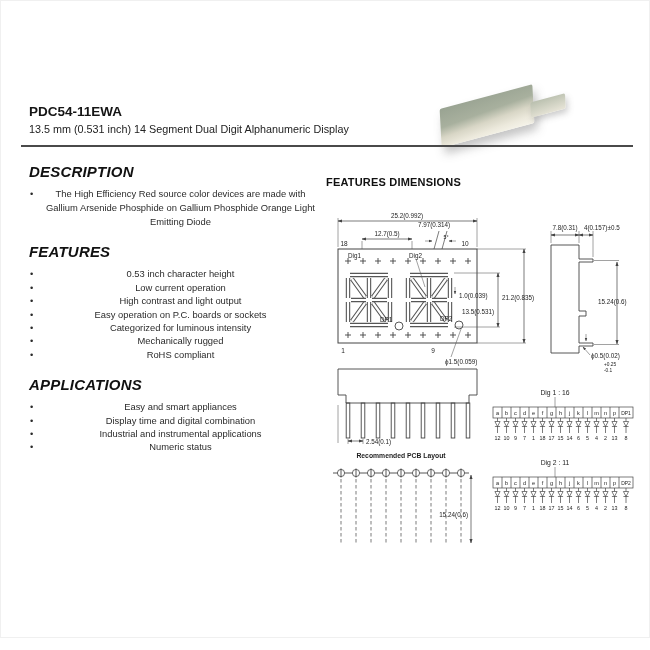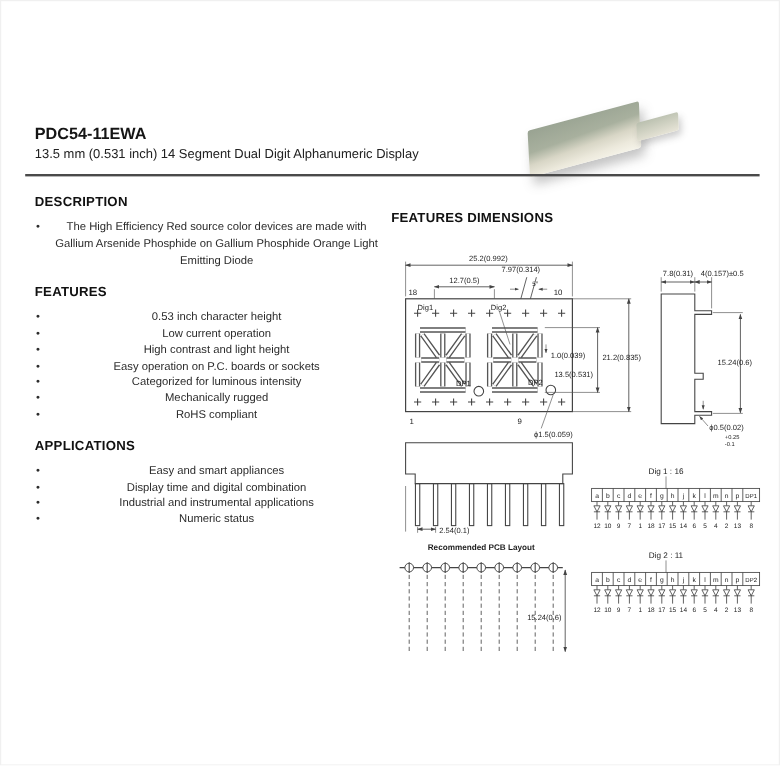--- a/index.html
+++ b/index.html
@@ -12,21 +12,21 @@
   .photo1{position:absolute;left:438px;top:96px;width:96px;height:38px;
           transform:rotate(-15deg) skewX(-12deg);border-radius:2px;
           background:linear-gradient(175deg,#99a392 0%,#a8b09e 40%,#d8d6c6 62%,#ece9dc 82%,#f6f4ea 100%);
           box-shadow:3px 7px 9px rgba(90,90,90,.35);}
   .photo2{position:absolute;left:529px;top:97px;width:36px;height:15px;
           transform:rotate(-15deg) skewX(-12deg);border-radius:2px;
           background:linear-gradient(175deg,#b9bfae,#e8e5d8);
           box-shadow:2px 4px 6px rgba(90,90,90,.3);}
   .left-col{position:absolute;left:28px;top:162px;width:292px;}
   .sec{margin-bottom:15px;}
-  .sec-h{font-size:11px;font-weight:bold;color:#111;margin:0 0 7px 0;letter-spacing:.2px;}
+  .sec-h{font-size:15px;font-weight:bold;color:#111;margin:0 0 7px 0;letter-spacing:.2px;font-style:italic;}
   .left-col ul{list-style:none;margin:0;padding:0;}
   .left-col li{position:relative;padding-left:11px;font-size:9.4px;color:#2b2b2b;line-height:13.4px;text-align:center;}
   .left-col li::before{content:"\2022";position:absolute;left:1px;top:0;color:#2b2b2b;}
   .desc li{line-height:13.8px;}
   .pkg-h{position:absolute;left:325px;top:166px;font-size:11px;font-weight:bold;color:#111;letter-spacing:.2px;}
   svg.dims{position:absolute;left:320px;top:190px;font-family:"Liberation Sans",sans-serif;}
   svg text{fill:#1d1d1d;}
   .dim{font-size:6.3px;}
   .dim-s{font-size:5.3px;}
   .dim-xs{font-size:4.8px;}
@@ -56,21 +56,21 @@
       <h2 class="sec-h">DESCRIPTION</h2>
       <ul>
         <li>The High Efficiency Red source color devices are made with Gallium Arsenide Phosphide on Gallium Phosphide Orange Light Emitting Diode</li>
       </ul>
     </div>
     <div class="sec">
       <h2 class="sec-h">FEATURES</h2>
       <ul>
         <li>0.53 inch character height</li>
         <li>Low current operation</li>
-        <li>High contrast and light height</li>
+        <li>High contrast and light output</li>
         <li>Easy operation on P.C. boards or sockets</li>
         <li>Categorized for luminous intensity</li>
         <li>Mechanically rugged</li>
         <li>RoHS compliant</li>
       </ul>
     </div>
     <div class="sec">
       <h2 class="sec-h">APPLICATIONS</h2>
       <ul>
         <li>Easy and smart appliances</li>

